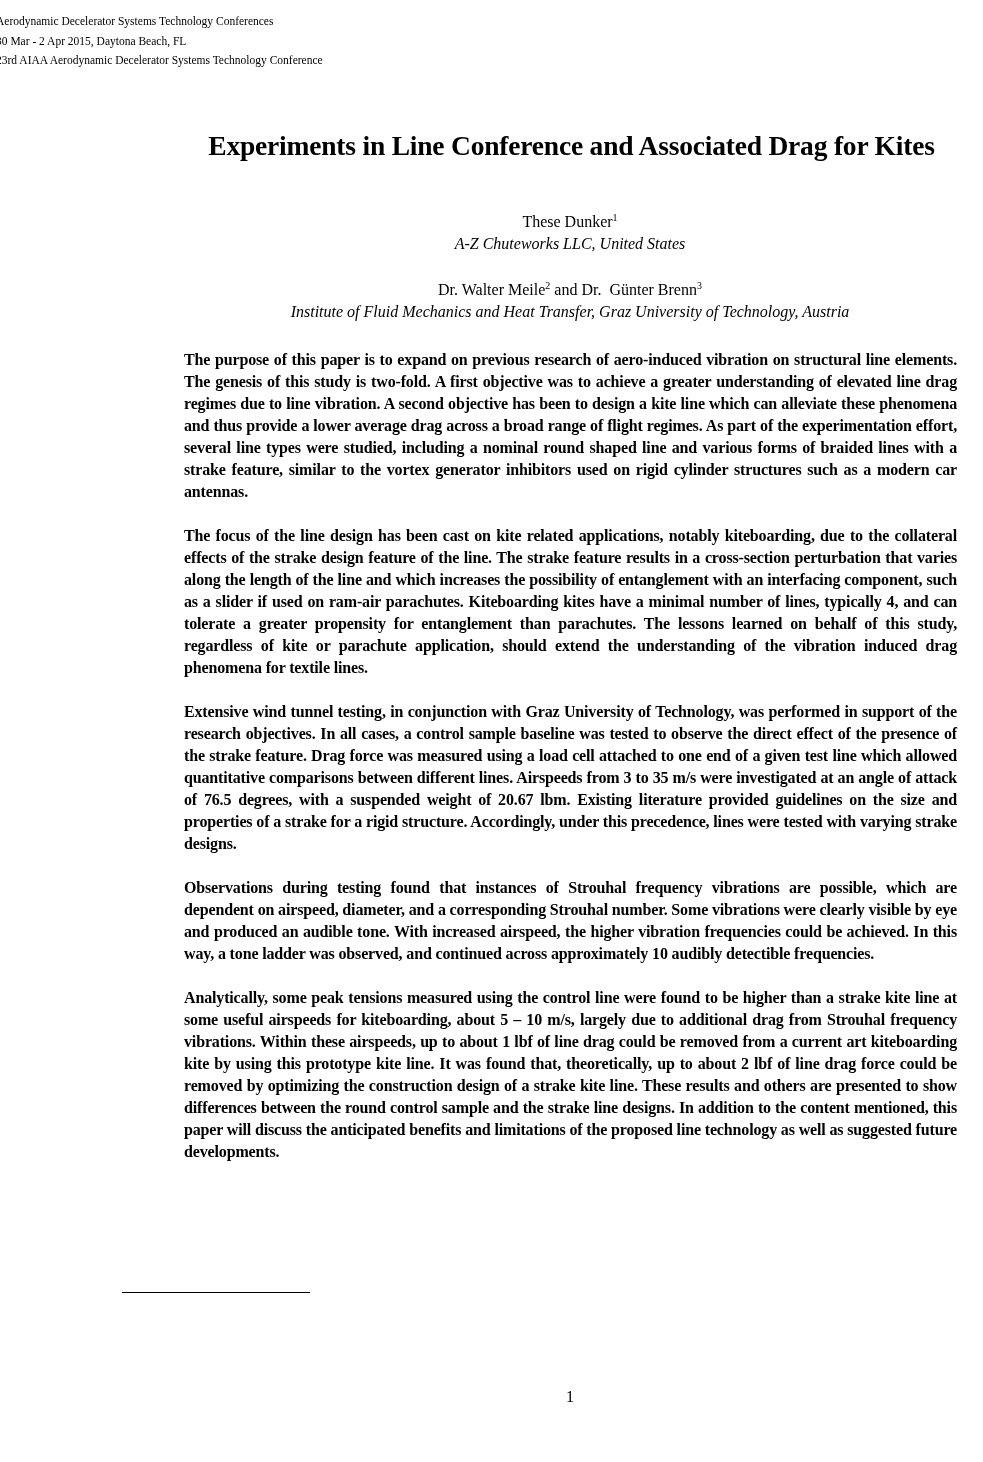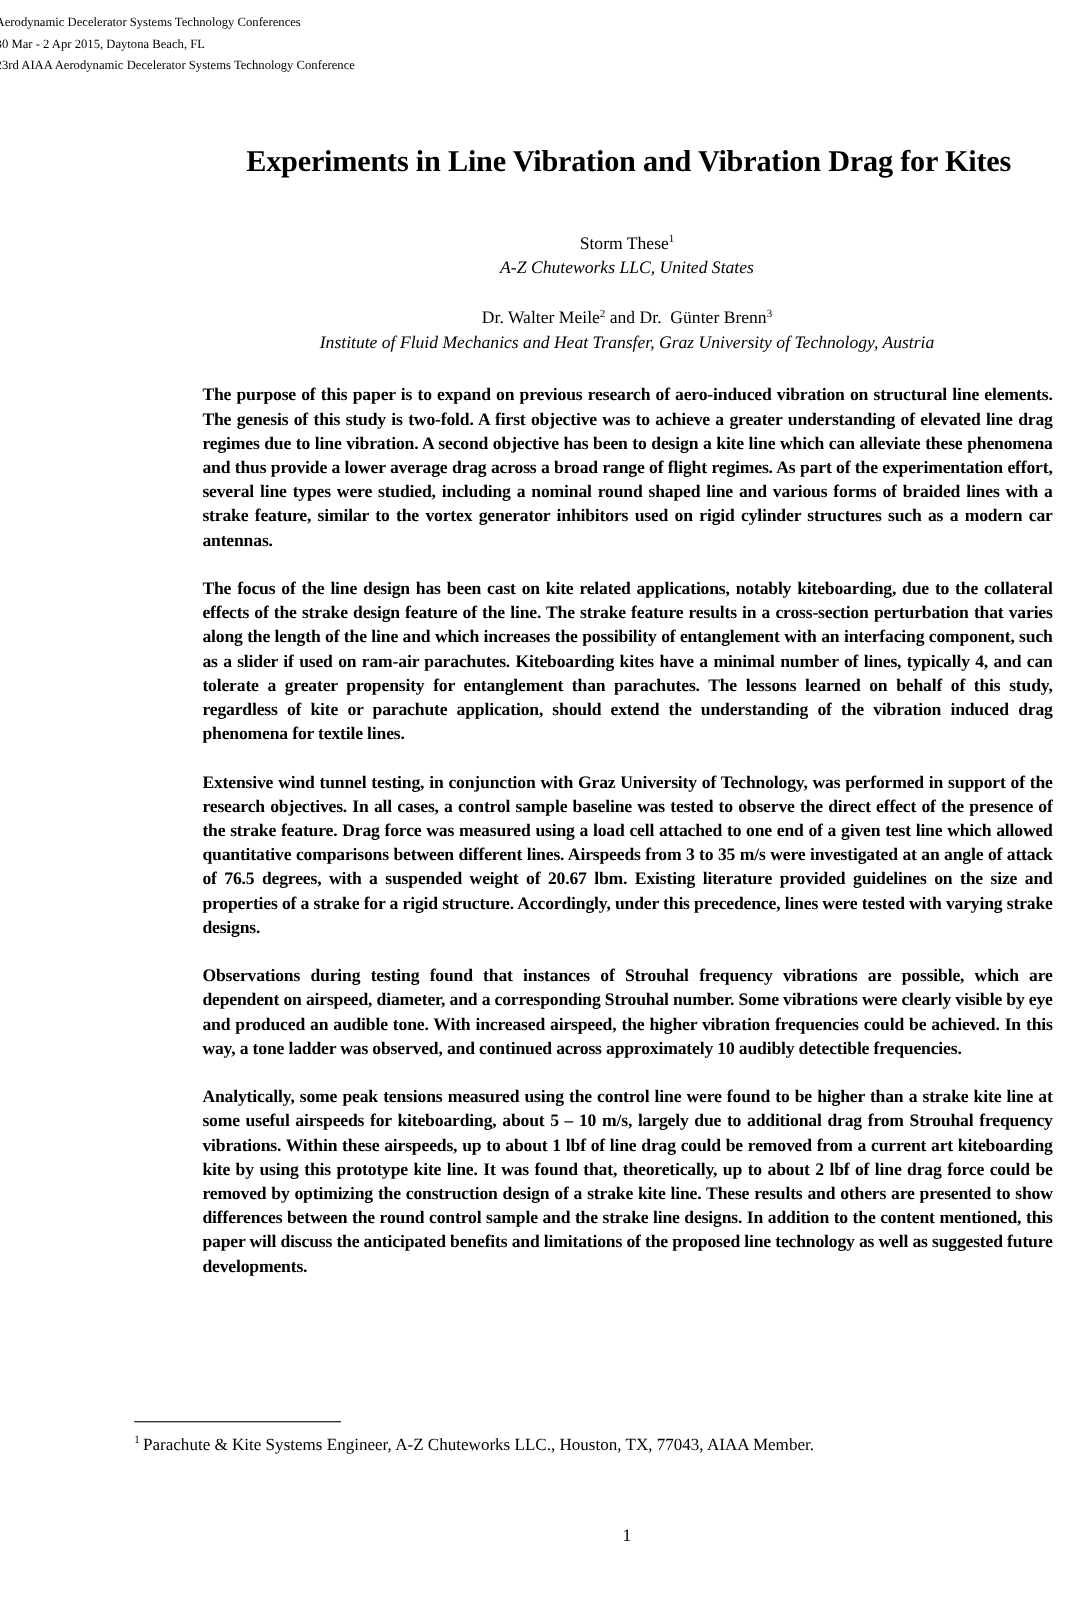--- a/index.html
+++ b/index.html
@@ -96,25 +96,25 @@
   </style>
 </head>
 <body>
 
 <div class="conf-header">
   <div>Aerodynamic Decelerator Systems Technology Conferences</div>
   <div>30 Mar - 2 Apr 2015, Daytona Beach, FL</div>
   <div>23rd AIAA Aerodynamic Decelerator Systems Technology Conference</div>
 </div>
 
-<h1 class="title" style="margin:0;">Experiments in Line Vibration and Vibration Drag for Kites</h1>
+<h1 class="title" style="margin:0;">Experiments in Line Conference and Associated Drag for Kites</h1>
 
 <div class="authors author-block-1">
   <div>
-    <span>Storm These</span><sup>1</sup>
+    <span>These Dunker</span><sup>1</sup>
   </div>
   <div class="affil">A-Z Chuteworks LLC, United States</div>
 </div>
 
 <div class="authors author-block-2">
   <div>
     <span>Dr. Walter Meile</span><sup>2</sup><span style="white-space:pre;"> and </span><span style="white-space:pre;">Dr.  Günter Brenn</span><sup>3</sup>
   </div>
   <div class="affil">Institute of Fluid Mechanics and Heat Transfer, Graz University of Technology, Austria</div>
 </div>
@@ -123,20 +123,17 @@
   <p>The purpose of this paper is to expand on previous research of aero-induced vibration on structural line elements.  The genesis of this study is two-fold.  A first objective was to achieve a greater understanding of elevated line drag regimes due to line vibration.  A second objective has been to design a kite line which can alleviate these phenomena and thus provide a lower average drag across a broad range of flight regimes.  As part of the experimentation effort, several line types were studied, including a nominal round shaped line and various forms of braided lines with a strake feature, similar to the vortex generator inhibitors used on rigid cylinder structures such as a modern car antennas.</p>
   <p>The focus of the line design has been cast on kite related applications, notably kiteboarding, due to the collateral effects of the strake design feature of the line.  The strake feature results in a cross-section perturbation that varies along the length of the line and which increases the possibility of entanglement with an interfacing component, such as a slider if used on ram-air parachutes.  Kiteboarding kites have a minimal number of lines, typically 4, and can tolerate a greater propensity for entanglement than parachutes.  The lessons learned on behalf of this study, regardless of kite or parachute application, should extend the understanding of the vibration induced drag phenomena for textile lines.</p>
   <p>Extensive wind tunnel testing, in conjunction with Graz University of Technology, was performed in support of the research objectives.  In all cases, a control sample baseline was tested to observe the direct effect of the presence of the strake feature.  Drag force was measured using a load cell attached to one end of a given test line which allowed quantitative comparisons between different lines.  Airspeeds from 3 to 35 m/s were investigated at an angle of attack of 76.5 degrees, with a suspended weight of 20.67 lbm.  Existing literature provided guidelines on the size and properties of a strake for a rigid structure.  Accordingly, under this precedence, lines were tested with varying strake designs.</p>
   <p>Observations during testing found that instances of Strouhal frequency vibrations are possible, which are dependent on airspeed, diameter, and a corresponding Strouhal number.  Some vibrations were clearly visible by eye and produced an audible tone.  With increased airspeed, the higher vibration frequencies could be achieved.  In this way, a tone ladder was observed, and continued across approximately 10 audibly detectible frequencies.</p>
   <p>Analytically, some peak tensions measured using the control line were found to be higher than a strake kite line at some useful airspeeds for kiteboarding, about 5 – 10 m/s, largely due to additional drag from Strouhal frequency vibrations.  Within these airspeeds, up to about 1 lbf of line drag could be removed from a current art kiteboarding kite by using this prototype kite line.  It was found that, theoretically, up to about 2 lbf of line drag force could be removed by optimizing the construction design of a strake kite line.  These results and others are presented to show differences between the round control sample and the strake line designs.   In addition to the content mentioned, this paper will discuss the anticipated benefits and limitations of the proposed line technology as well as suggested future developments.</p>
 </div>
 
 <div class="fn-rule"></div>
 
 <div class="footnotes">
-  <div>
-    <sup>1</sup><span>Parachute &amp; Kite Systems Engineer, A-Z Chuteworks LLC., Houston, TX, 77043, AIAA Member.</span>
-  </div>
 </div>
 
 <div class="page-footer">
   <div>1</div>
 </div>
 
 </body></html>

